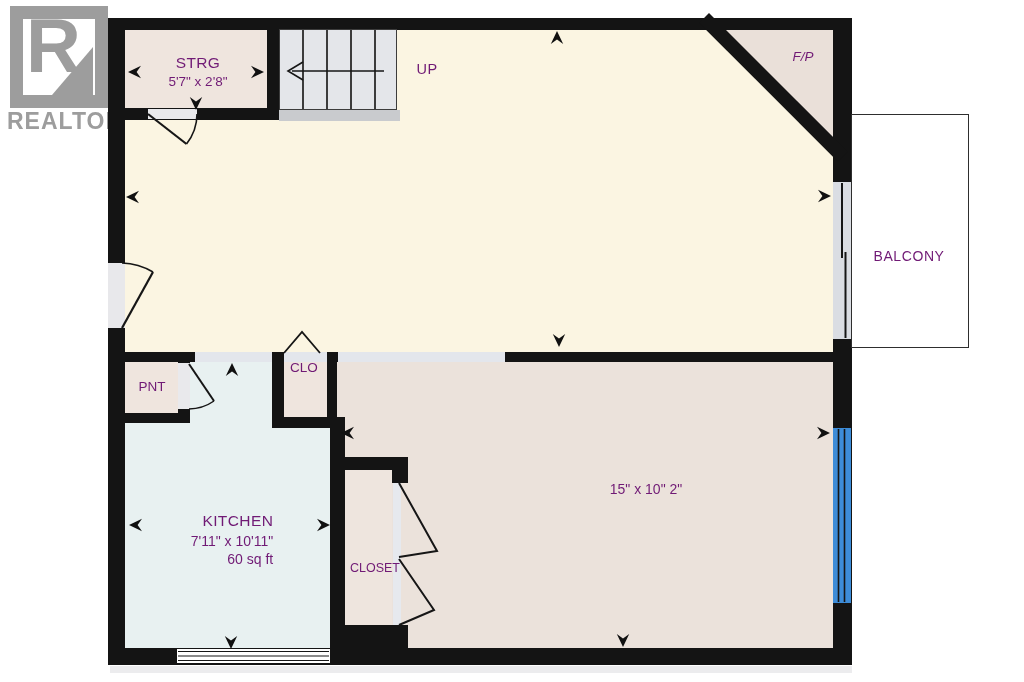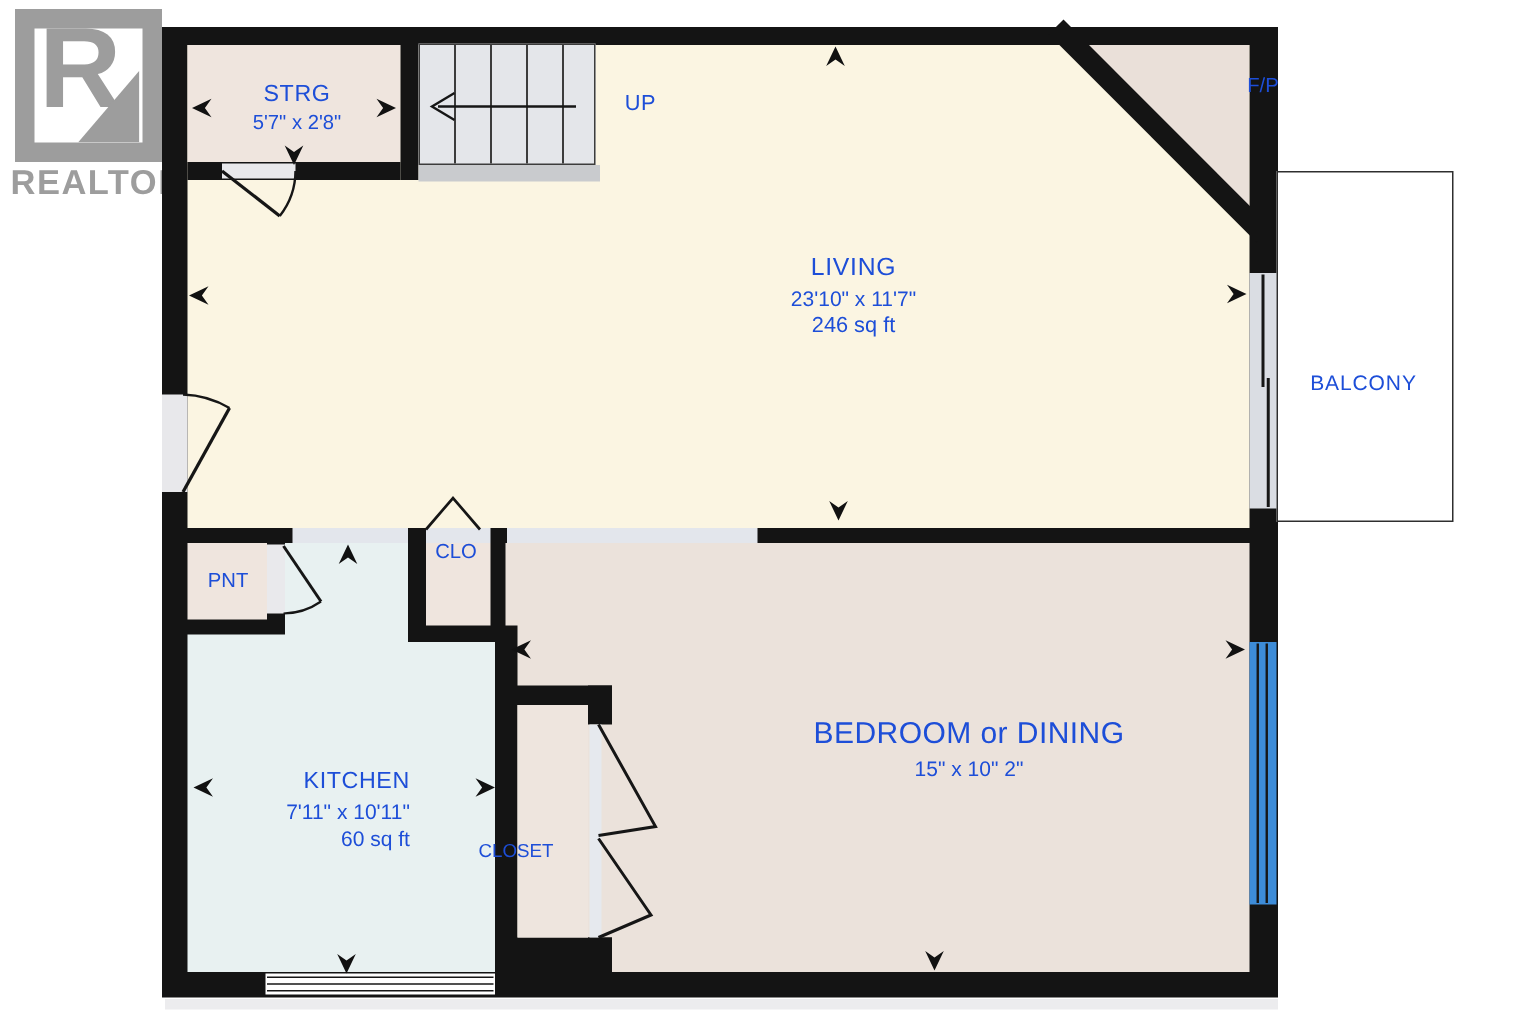--- a/index.html
+++ b/index.html
@@ -6,21 +6,21 @@
   #canvas{position:relative;width:1024px;height:682px;background:#ffffff;overflow:hidden;
           font-family:"Liberation Sans", sans-serif;color:#1c1c1c;}
   .wall{position:absolute;background:#141414;}
   .fill{position:absolute;}
   .floor-cream{background:#fbf5e2;}
   .floor-beige{background:#efe5de;}
   .floor-beige2{background:#ebe2db;}
   .floor-kitchen{background:#e8f1f1;}
   .opening{background:#e3e6ec;}
   .opening-lt{background:#e9e9ec;}
-  .room-label{position:absolute;transform:translateX(-50%);text-align:center;white-space:nowrap;color:#1d4ed8;}
+  .room-label{position:absolute;transform:translateX(-50%);text-align:center;white-space:nowrap;color:#701a75;}
   .rname{font-size:15.5px;letter-spacing:.4px;}
   .rname-md{font-size:16.5px;letter-spacing:.5px;}
   .rname-lg{font-size:20px;letter-spacing:.3px;}
   .rdims{font-size:14px;margin-top:3px;}
   .rdims-sm{font-size:13.5px;margin-top:2px;}
   .rarea{font-size:14.5px;margin-top:2px;}
   .small-label{font-size:13.5px;}
   .stairs{position:absolute;left:279px;top:29px;width:118px;height:81px;background:#e4e6ea;
           border:1px solid #3c3c3c;box-sizing:border-box;
           background-image:repeating-linear-gradient(to right,transparent 0,transparent 22.5px,#3c3c3c 22.5px,#3c3c3c 24px);}
@@ -141,27 +141,22 @@
 
   <div class="room-label" style="left:198px;top:54px;">
     <div class="rname">STRG</div>
     <div class="rdims-sm">5'7" x 2'8"</div>
   </div>
 
   <div class="room-label" style="left:427px;top:61px;">
     <div style="font-size:14.5px;letter-spacing:.5px;">UP</div>
   </div>
 
-  <div class="room-label" style="left:569px;top:169px;">
-    <div class="rname-md">LIVING</div>
-    <div class="rdims">23'10" x 11'7"</div>
-    <div class="rarea">246 sq ft</div>
-  </div>
 
-  <div class="room-label small-label" style="left:842px;top:49px;">
+  <div class="room-label small-label" style="left:803px;top:49px;font-style:italic;">
     <span>F/P</span>
   </div>
 
   <div class="room-label" style="left:909px;top:247px;">
     <span style="font-size:14px;letter-spacing:.6px;">BALCONY</span>
   </div>
 
   <div class="room-label small-label" style="left:152px;top:379px;">
     <span>PNT</span>
   </div>
@@ -169,22 +164,21 @@
   <div class="room-label small-label" style="left:304px;top:360px;">
     <span>CLO</span>
   </div>
 
   <div class="room-label" style="left:232px;top:512px;text-align:right;">
     <div class="rname">KITCHEN</div>
     <div class="rdims" style="font-size:14px;">7'11" x 10'11"</div>
     <div class="rarea" style="font-size:14px;">60 sq ft</div>
   </div>
 
-  <div class="room-label" style="left:344px;top:558px;">
+  <div class="room-label" style="left:375px;top:558px;">
     <span style="font-size:12.5px;">CLOSET</span>
   </div>
 
   <div class="room-label" style="left:646px;top:478px;">
-    <div class="rname-lg">BEDROOM or DINING</div>
     <div class="rdims">15" x 10" 2"</div>
   </div>
 
 </div>
 
 </body></html>

